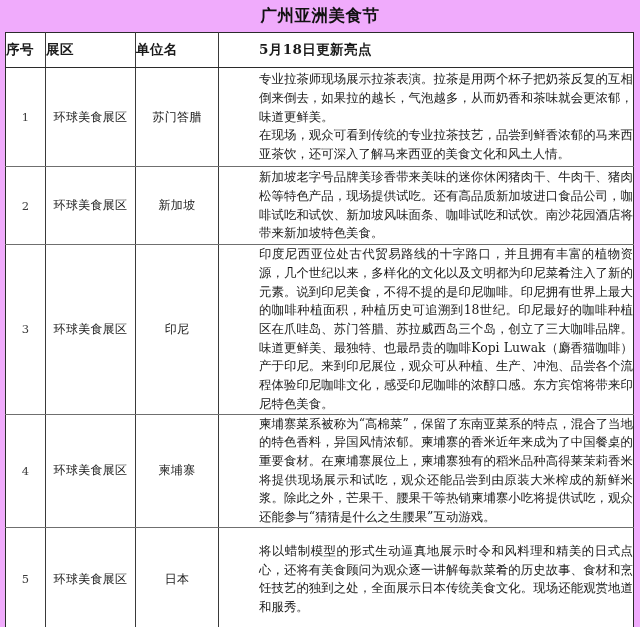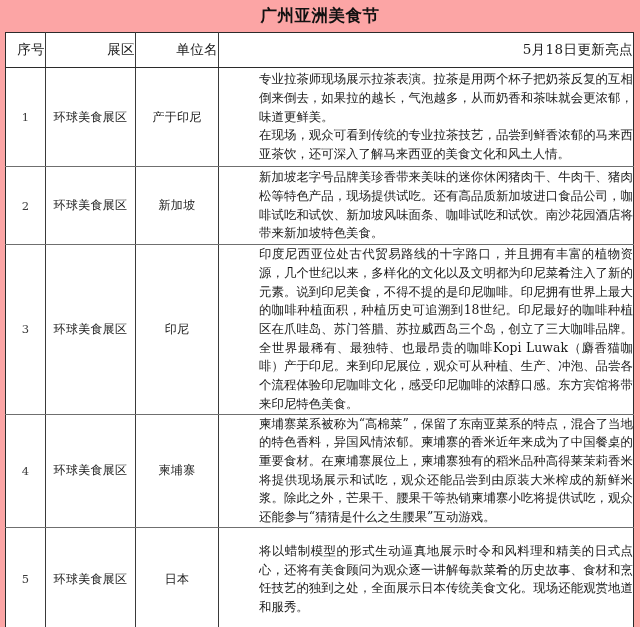--- a/index.html
+++ b/index.html
@@ -11,21 +11,21 @@
     width: 640px;
     height: 627px;
     overflow: hidden;
     font-family: "DejaVu Serif", "Liberation Serif", serif;
     color: #1a1a1a;
   }
   .page {
     position: relative;
     width: 640px;
     height: 627px;
-    background: #fca5a5;
+    background: #f0abfc;
     box-sizing: border-box;
   }
   .title-block {
     padding-top: 5px;
     text-align: center;
     line-height: 1.34;
   }
   .title-line {
     font-size: 16.5px;
     font-weight: bold;
@@ -50,23 +50,23 @@
     padding: 0;
     vertical-align: middle;
     background: #ffffff;
   }
   table.hl td:last-child, table.hl th:last-child {
     border-right: none;
     padding-left: 40px;
   }
   thead th {
     border-bottom: 1.6px solid #2b2b2b !important;
-    font-weight: normal;
+    font-weight: bold;
     font-size: 13.5px;
-    text-align: right;
+    text-align: left;
     height: 34px;
     letter-spacing: 0.4px;
   }
   .c-no   { width: 40px; }
   .c-zone { width: 90px; }
   .c-unit { width: 83px; }
   .c-desc { width: auto; }
 
   td.cell-no, td.cell-zone, td.cell-unit {
     text-align: center;
@@ -115,40 +115,40 @@
           <th>序号</th>
           <th>展区</th>
           <th>单位名</th>
           <th>5月18日更新亮点</th>
         </tr>
       </thead>
       <tbody>
         <tr class="r1">
           <td class="cell-no">1</td>
           <td class="cell-zone">环球美食展区</td>
-          <td class="cell-unit">产于印尼</td>
+          <td class="cell-unit">苏门答腊</td>
           <td class="cell-desc">
             <p>专业拉茶师现场展示拉茶表演。拉茶是用两个杯子把奶茶反复的互相倒来倒去，如果拉的越长，气泡越多，从而奶香和茶味就会更浓郁，味道更鲜美。</p>
             <p>在现场，观众可看到传统的专业拉茶技艺，品尝到鲜香浓郁的马来西亚茶饮，还可深入了解马来西亚的美食文化和风土人情。</p>
           </td>
         </tr>
         <tr class="r2">
           <td class="cell-no">2</td>
           <td class="cell-zone">环球美食展区</td>
           <td class="cell-unit">新加坡</td>
           <td class="cell-desc">
             <p>新加坡老字号品牌美珍香带来美味的迷你休闲猪肉干、牛肉干、猪肉松等特色产品，现场提供试吃。还有高品质新加坡进口食品公司，咖啡试吃和试饮、新加坡风味面条、咖啡试吃和试饮。南沙花园酒店将带来新加坡特色美食。</p>
           </td>
         </tr>
         <tr class="r3">
           <td class="cell-no">3</td>
           <td class="cell-zone">环球美食展区</td>
           <td class="cell-unit">印尼</td>
           <td class="cell-desc">
-            <p>印度尼西亚位处古代贸易路线的十字路口，并且拥有丰富的植物资源，几个世纪以来，多样化的文化以及文明都为印尼菜肴注入了新的元素。说到印尼美食，不得不提的是印尼咖啡。印尼拥有世界上最大的咖啡种植面积，种植历史可追溯到18世纪。印尼最好的咖啡种植区在爪哇岛、苏门答腊、苏拉威西岛三个岛，创立了三大咖啡品牌。全世界最稀有、最独特、也最昂贵的咖啡Kopi Luwak（麝香猫咖啡）产于印尼。来到印尼展位，观众可从种植、生产、冲泡、品尝各个流程体验印尼咖啡文化，感受印尼咖啡的浓醇口感。东方宾馆将带来印尼特色美食。</p>
+            <p>印度尼西亚位处古代贸易路线的十字路口，并且拥有丰富的植物资源，几个世纪以来，多样化的文化以及文明都为印尼菜肴注入了新的元素。说到印尼美食，不得不提的是印尼咖啡。印尼拥有世界上最大的咖啡种植面积，种植历史可追溯到18世纪。印尼最好的咖啡种植区在爪哇岛、苏门答腊、苏拉威西岛三个岛，创立了三大咖啡品牌。味道更鲜美、最独特、也最昂贵的咖啡Kopi Luwak（麝香猫咖啡）产于印尼。来到印尼展位，观众可从种植、生产、冲泡、品尝各个流程体验印尼咖啡文化，感受印尼咖啡的浓醇口感。东方宾馆将带来印尼特色美食。</p>
           </td>
         </tr>
         <tr class="r4">
           <td class="cell-no">4</td>
           <td class="cell-zone">环球美食展区</td>
           <td class="cell-unit">柬埔寨</td>
           <td class="cell-desc">
             <p>柬埔寨菜系被称为“高棉菜”，保留了东南亚菜系的特点，混合了当地的特色香料，异国风情浓郁。柬埔寨的香米近年来成为了中国餐桌的重要食材。在柬埔寨展位上，柬埔寨独有的稻米品种高得莱茉莉香米将提供现场展示和试吃，观众还能品尝到由原装大米榨成的新鲜米浆。除此之外，芒果干、腰果干等热销柬埔寨小吃将提供试吃，观众还能参与“猜猜是什么之生腰果”互动游戏。</p>
           </td>
         </tr>

